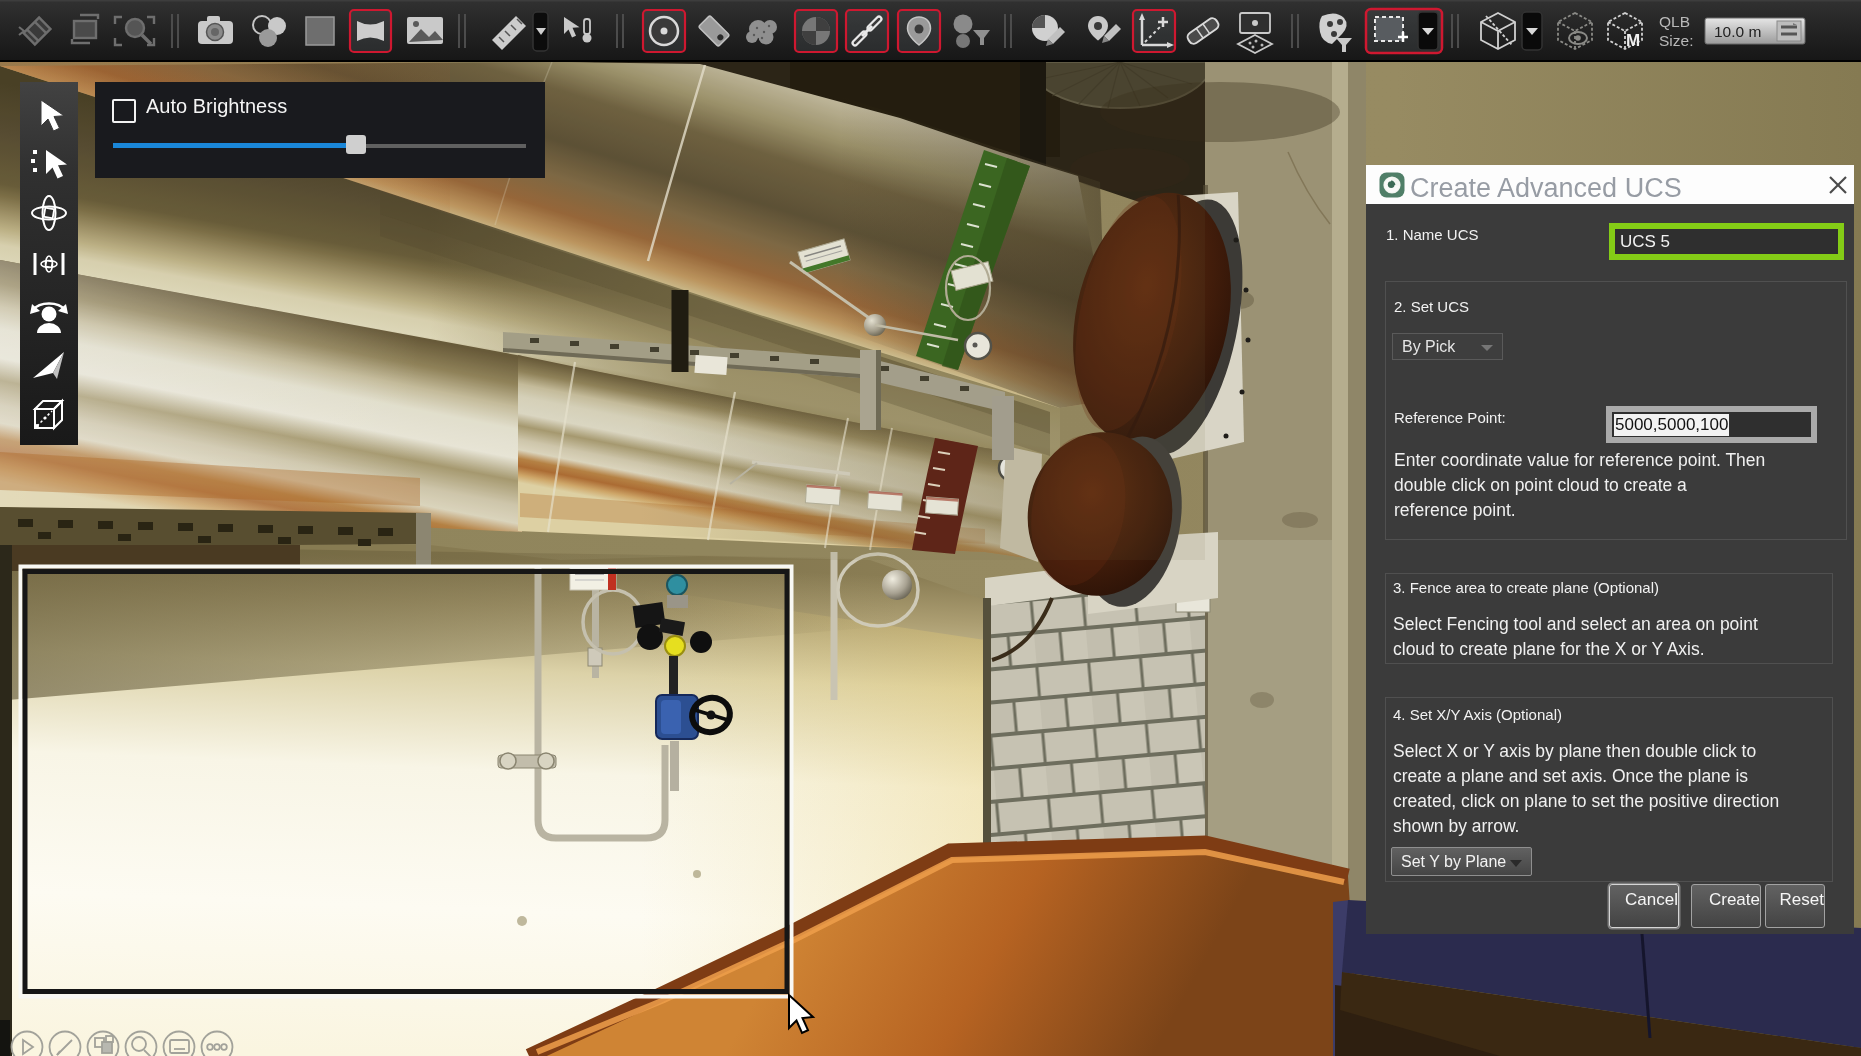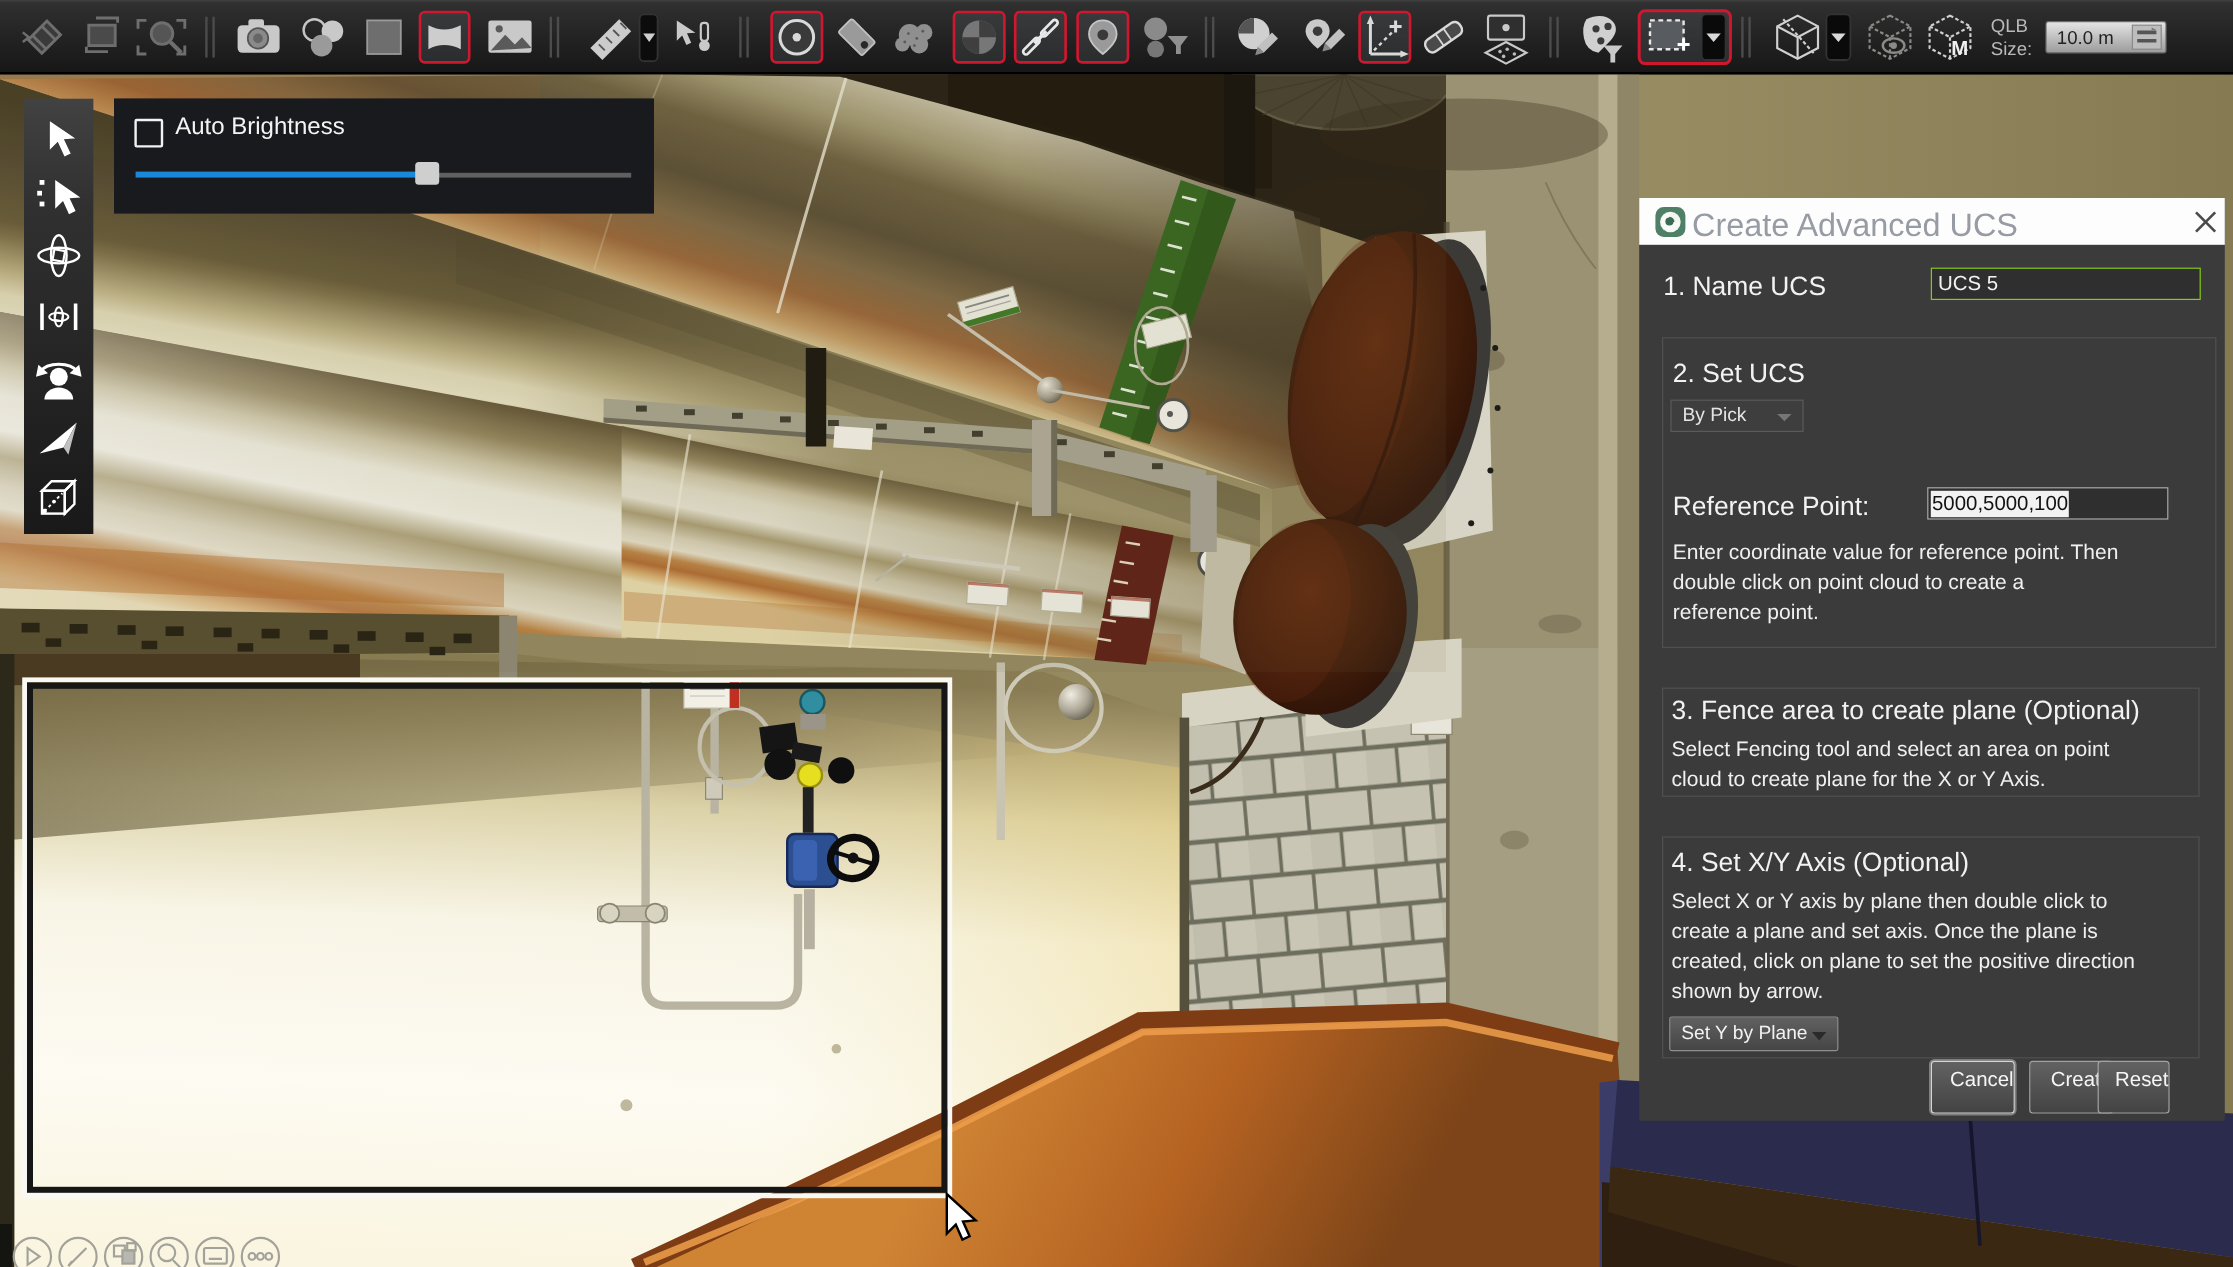--- a/index.html
+++ b/index.html
@@ -4,23 +4,23 @@
 html,body{margin:0;padding:0;width:1861px;height:1056px;overflow:hidden;background:#000;font-family:"Liberation Sans",sans-serif;}
 #stage{position:absolute;left:0;top:0;width:1861px;height:1056px;}
 .abs{position:absolute;}
 #abpanel{left:95px;top:82px;width:450px;height:96px;background:#191a1e;}
 #abpanel .cb{position:absolute;left:17px;top:17px;width:20px;height:20px;border:2.5px solid #f2f2f2;border-radius:2px;}
 #abpanel .lbl{position:absolute;left:51px;top:13px;color:#f4f4f4;font-size:20px;}
 #dialog{left:1366px;top:165px;width:488px;height:769px;background:#3b3b3b;font-size:17.5px;color:#f0f0f0;}
 #dialog .tbar{position:absolute;left:0;top:0;width:488px;height:39px;background:#fdfdfd;}
 #dialog .title{position:absolute;left:44px;top:8px;font-size:27px;color:#8c8c8c;}
 #dialog .grp{position:absolute;border:1px solid #505050;}
-#dialog .h{font-size:22px;color:#f2f2f2;position:absolute;}
+#dialog .h{font-size:15px;color:#f2f2f2;position:absolute;}
 #dialog .p{position:absolute;line-height:25px;}
-.tb{background:#2f2f2f;border:1px solid #84cc16;color:#f2f2f2;font-size:17px;position:absolute;padding:0 5px;display:flex;align-items:center;}
+.tb{background:#2f2f2f;border:6px solid #84cc16;color:#f2f2f2;font-size:17px;position:absolute;padding:0 5px;display:flex;align-items:center;}
 .dd1{position:absolute;background:#3e3e3e;border:1px solid #5a5a5a;color:#e5e5e5;font-size:16px;display:flex;align-items:center;padding-left:9px;}
 .dd2{position:absolute;background:linear-gradient(#616161,#454545);border:1px solid #8f8f8f;border-radius:2px;color:#f2f2f2;font-size:16px;display:flex;align-items:center;padding-left:9px;}
 .arr{position:absolute;right:9px;top:50%;margin-top:-2px;width:0;height:0;border-left:6px solid transparent;border-right:6px solid transparent;}
 .btn{position:absolute;top:719px;height:44px;background:linear-gradient(#626262,#434343);border:1px solid #a2a2a2;border-radius:3px;color:#f6f6f6;font-size:17px;text-align:right;line-height:30px;box-sizing:border-box;}
 </style></head><body>
 <div id="stage">
 <svg class="abs" style="left:0;top:0" width="1861" height="1056" viewBox="0 0 1861 1056">
 <defs>
 <linearGradient id="wallg" x1="0" y1="0" x2="1" y2="0">
  <stop offset="0" stop-color="#93875e"></stop>
@@ -646,14 +646,14 @@
 <div class="p" style="left:28px;top:283px;">Enter coordinate value for reference point. Then<br>double click on point cloud to create a<br>reference point.</div>
 <div class="grp" style="left:19px;top:408px;width:446px;height:89px;"></div>
 <div class="h" style="left:27px;top:414px;">3. Fence area to create plane (Optional)</div>
 <div class="p" style="left:27px;top:447px;">Select Fencing tool and select an area on point<br>cloud to create plane for the X or Y Axis.</div>
 <div class="grp" style="left:19px;top:532px;width:446px;height:183px;"></div>
 <div class="h" style="left:27px;top:541px;">4. Set X/Y Axis (Optional)</div>
 <div class="p" style="left:27px;top:574px;">Select X or Y axis by plane then double click to<br>create a plane and set axis. Once the plane is<br>created, click on plane to set the positive direction<br>shown by arrow.</div>
 <div class="dd2" style="left:25px;top:682px;width:130px;height:27px;">Set Y by Plane<span class="arr" style="border-top:7px solid #2a2a2a;"></span></div>
 <div class="btn" style="left:243px;width:70px;border-color:#d5d5d5;box-shadow:0 0 0 1.5px #808080;">Cancel</div>
 <div class="btn" style="left:325px;width:70px;">Create</div>
-<div class="btn" style="left:382px;width:60px;">Reset</div>
+<div class="btn" style="left:399px;width:60px;">Reset</div>
 </div>
 </div>
 </body></html>

